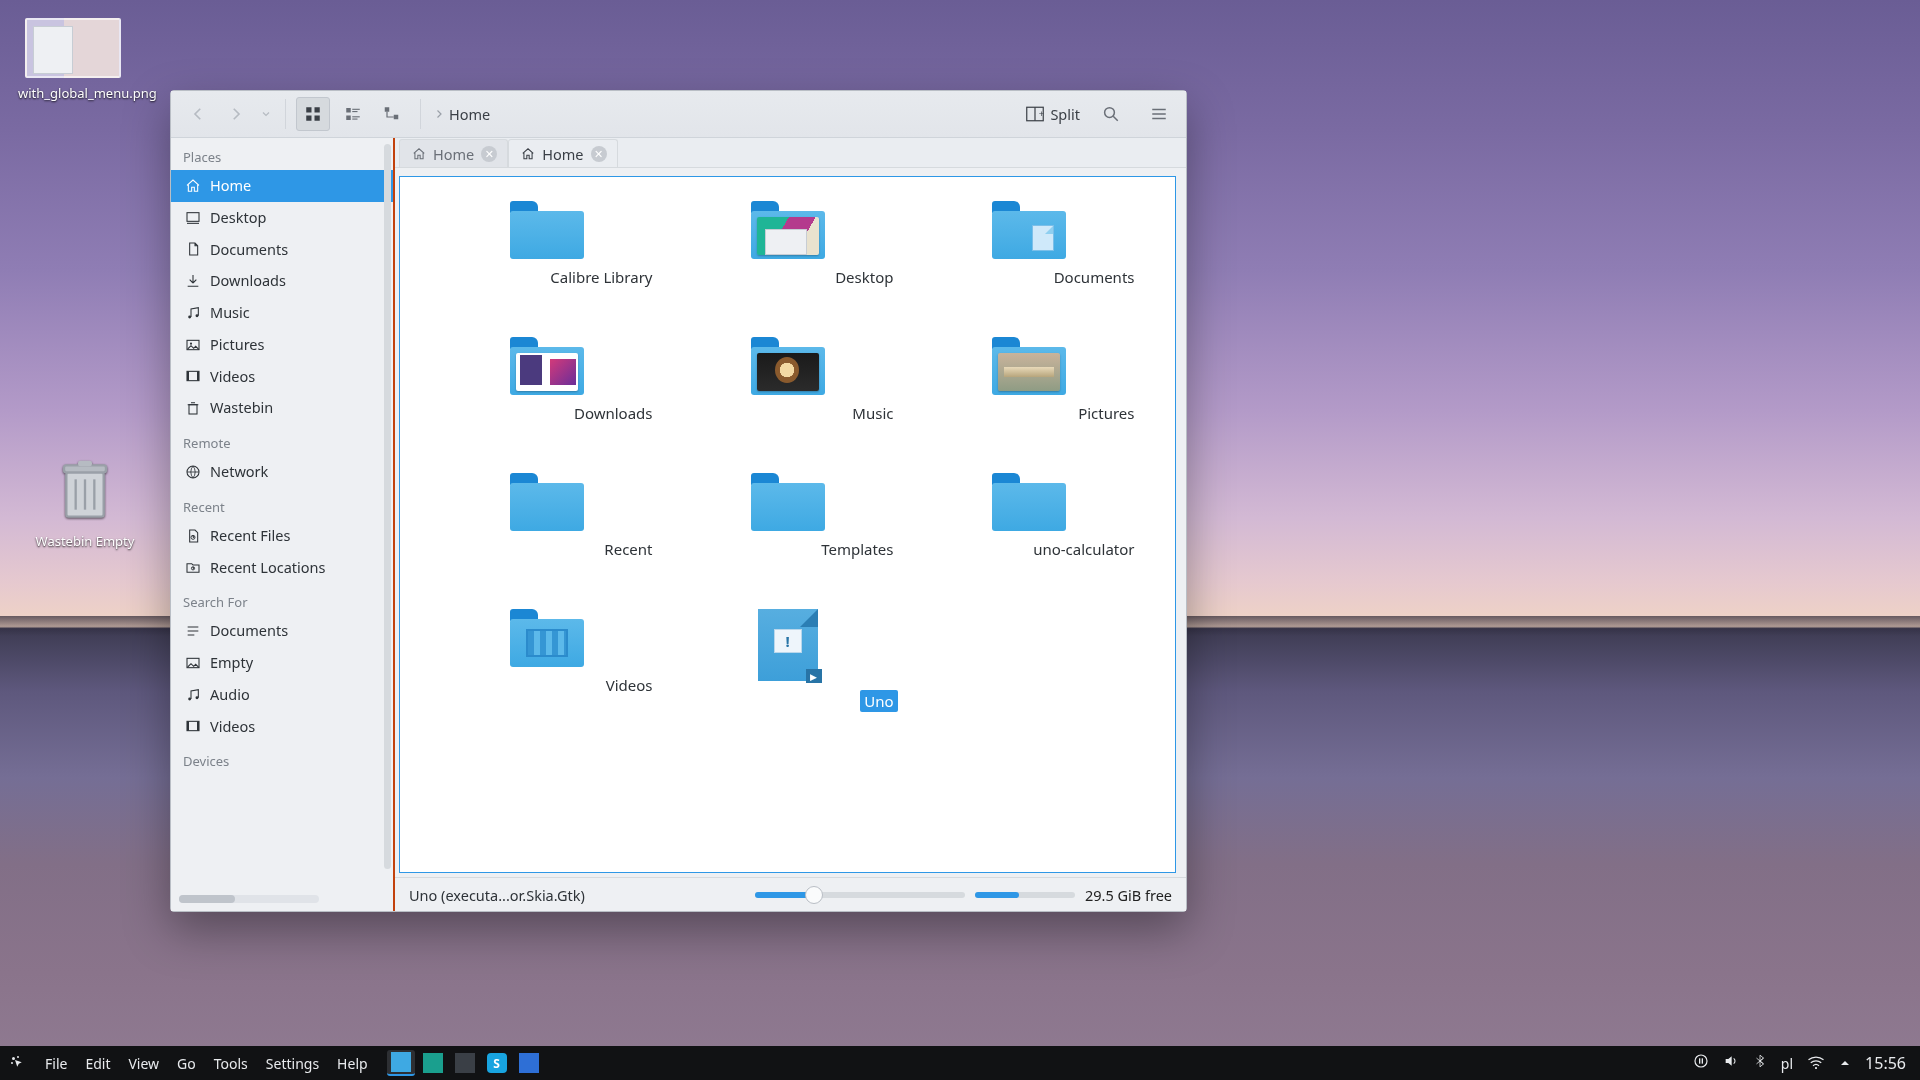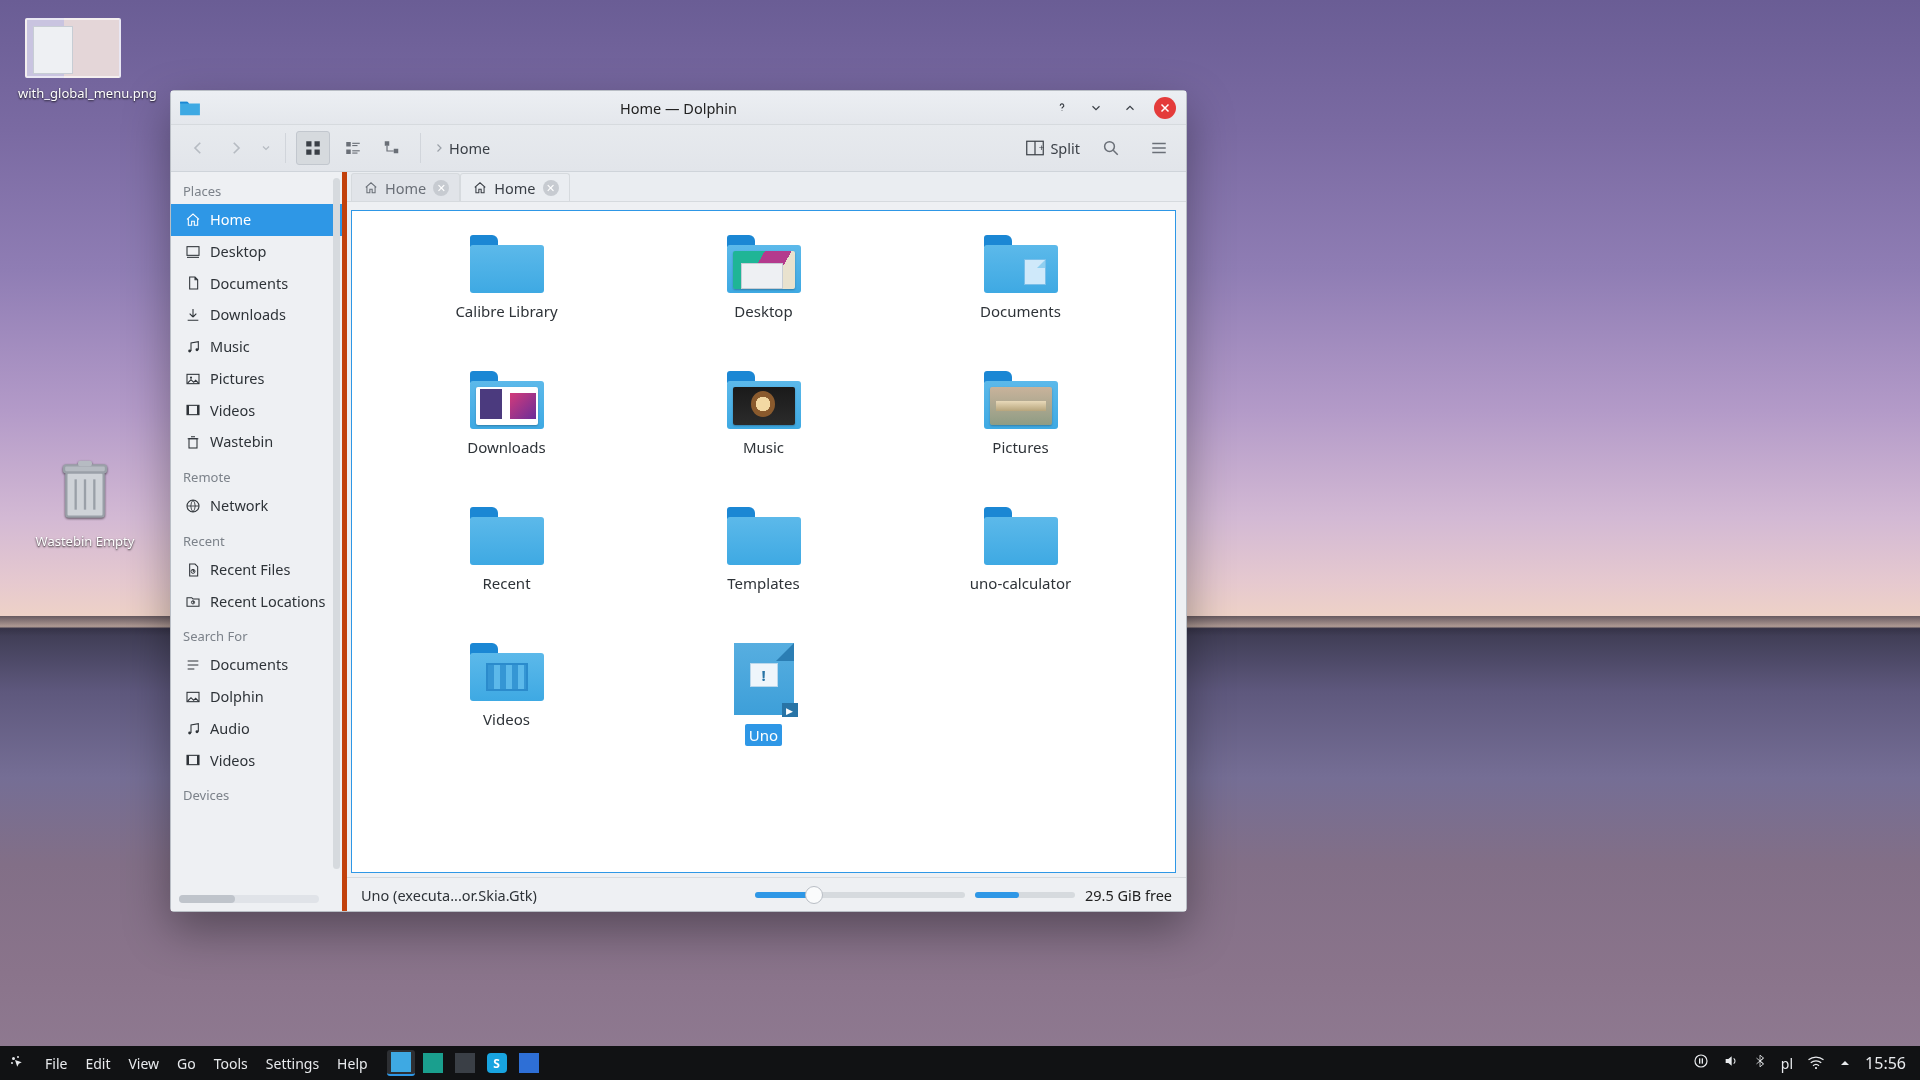--- a/index.html
+++ b/index.html
@@ -53,21 +53,21 @@
   .tb-btn.active{ background:#d6dade; border:1px solid #c2c7ce; color:#3a3f46;}
   .tb-sep{ width:1px; height:30px; background:#d1d5db; margin:0 4px;}
   .crumb{ display:flex; align-items:center; gap:4px; color:#3a3f46; margin-left:2px; }
   .crumb .chev{ color:#9aa0a8; }
   .tool-right{ margin-left:auto; display:flex; align-items:center; gap:14px; }
   .split{ display:flex; align-items:center; gap:6px; color:#3a3f46; cursor:pointer;}
 
   .body{ flex:1; display:flex; min-height:0; }
 
   
-  .sidebar{ width:176px; background:#eef0f3; border-right:5px solid #c2410c; overflow:hidden; position:relative;}
+  .sidebar{ width:224px; background:#eef0f3; border-right:2px solid #c2410c; overflow:hidden; position:relative;}
   .sb-scroll{ position:absolute; top:6px; bottom:42px; right:2px; width:7px;
     background:#d6dade; border-radius:4px; }
   .sb-heading{ color:#7c828a; font-size:13px; padding:10px 12px 4px; }
   .sb-item{ display:flex; align-items:center; gap:9px; padding:5px 12px 5px 14px;
     color:#2e3338; cursor:pointer; line-height:1.5; }
   .sb-item.active{ background:#2e97e6; color:#fff; }
   .sb-item svg{ width:16px; height:16px; flex:none; }
   .sb-hscroll{ position:absolute; left:8px; bottom:8px; width:140px; height:8px;
     background:#e0e3e8; border-radius:4px; }
   .sb-hscroll::before{ content:""; position:absolute; left:0; top:0; height:100%; width:56px;
@@ -82,21 +82,21 @@
     border-top-left-radius:3px; border-top-right-radius:3px; cursor:pointer;}
   .tab.inactive{ background:#e1e4e9; color:#6a6f77; }
   .tab .x{ width:16px; height:16px; border-radius:50%; background:#c7cbd1; color:#fff;
     display:flex; align-items:center; justify-content:center; font-size:11px; }
   .tab svg{ width:14px; height:14px; }
 
   .iconview{ flex:1; margin:8px 10px 4px 4px; background:#fff; border:1px solid #2e97e6;
     outline:0; padding:24px 26px; overflow:auto;
     display:grid; grid-template-columns:repeat(3, 1fr); grid-auto-rows:130px;
     align-content:start; justify-items:center; row-gap:6px;}
-  .file{ width:220px; text-align:center; color:#2e3338; font-size:15px; cursor:pointer; user-select:none;}
+  .file{ width:220px; text-align:right; color:#2e3338; font-size:15px; cursor:pointer; user-select:none;}
   .file .lbl{ display:inline-block; margin-top:5px; padding:1px 4px; border-radius:2px;}
   .file.sel .lbl{ background:#2e97e6; color:#fff; }
   .ficon{ width:74px; height:60px; margin:0 auto; position:relative; }
   .folder-shape{ width:74px; height:58px; position:relative; }
   .folder-shape .tab{ all:unset; position:absolute; left:0; top:0; width:28px; height:12px;
     background:#1b87d4; border-top-left-radius:3px; border-top-right-radius:6px;}
   .folder-shape .body{ all:unset; position:absolute; left:0; top:10px; right:0; bottom:0;
     background:linear-gradient(#5cb9ea,#3ea9e3); border-radius:3px;}
   .videos .body::after{ content:""; position:absolute; inset:10px 16px;
     background:repeating-linear-gradient(90deg,#3596d4 0 6px,#5cb9ea 6px 12px);
@@ -169,49 +169,20 @@
     <rect x="9" y="0" width="6" height="2.4" rx="1" fill="#b6bbc2"></rect>
     <line x1="8" y1="8" x2="8" y2="21" stroke="#9aa0a8"></line>
       <line x1="12" y1="8" x2="12" y2="21" stroke="#9aa0a8"></line>
       <line x1="16" y1="8" x2="16" y2="21" stroke="#9aa0a8"></line>
   </svg>
   <div>Wastebin Empty</div>
 </div>
 
 <div id="win">
 
-  <div class="titlebar">
-    <svg class="folder-ic" viewBox="0 0 24 20">
-      <path d="M1 3h8l2 2h12v13H1z" fill="#3ea9e3"></path>
-        <path d="M1 3h8l2 2H1z" fill="#1b87d4"></path>
-    </svg>
-    <div class="title">Home — Dolphin</div>
-    <div class="winbtns">
-      <div class="winbtn">
-        <svg width="14" height="14" viewBox="0 0 24 24">
-            <path fill="none" stroke="currentColor" stroke-width="2" d="M9 8a3 3 0 1 1 4.2 2.7C12 11.5 12 13 12 13m0 3v.5"></path>
-          </svg>
-      </div>
-      <div class="winbtn">
-        <svg width="14" height="14" viewBox="0 0 24 24">
-            <path fill="none" stroke="currentColor" stroke-width="2" d="M6 9l6 6 6-6"></path>
-          </svg>
-      </div>
-      <div class="winbtn">
-        <svg width="14" height="14" viewBox="0 0 24 24">
-            <path fill="none" stroke="currentColor" stroke-width="2" d="M6 15l6-6 6 6"></path>
-          </svg>
-      </div>
-      <div class="winbtn close">
-        <svg width="12" height="12" viewBox="0 0 24 24">
-            <path stroke="#fff" stroke-width="3" d="M5 5l14 14M19 5L5 19"></path>
-          </svg>
-      </div>
-    </div>
-  </div>
 
   <div class="toolbar">
     <div class="nav-pair">
       <div class="tb-btn disabled">
         <svg width="18" height="18" viewBox="0 0 24 24">
             <path fill="none" stroke="currentColor" stroke-width="2.2" d="M15 5l-7 7 7 7"></path>
           </svg>
       </div>
       <div class="tb-btn disabled">
         <svg width="18" height="18" viewBox="0 0 24 24">
@@ -373,21 +344,21 @@
             <svg viewBox="0 0 24 24">
               <path stroke="currentColor" stroke-width="1.6" d="M4 6h16M4 12h16M4 18h10"></path>
             </svg>
             <span>Documents</span>
           </div>
           <div class="sb-item">
             <svg viewBox="0 0 24 24">
               <rect x="3" y="5" width="18" height="14" fill="none" stroke="currentColor" stroke-width="1.6"></rect>
               <path d="M4 18l5-5 4 4 3-3 5 5" fill="none" stroke="currentColor" stroke-width="1.6"></path>
             </svg>
-            <span>Dolphin</span>
+            <span>Empty</span>
           </div>
           <div class="sb-item">
             <svg viewBox="0 0 24 24">
               <path fill="none" stroke="currentColor" stroke-width="1.6" d="M9 18V6l11-2v12"></path>
               <circle cx="7" cy="18" r="2.2" fill="currentColor"></circle>
               <circle cx="18" cy="16" r="2.2" fill="currentColor"></circle>
             </svg>
             <span>Audio</span>
           </div>
           <div class="sb-item">

